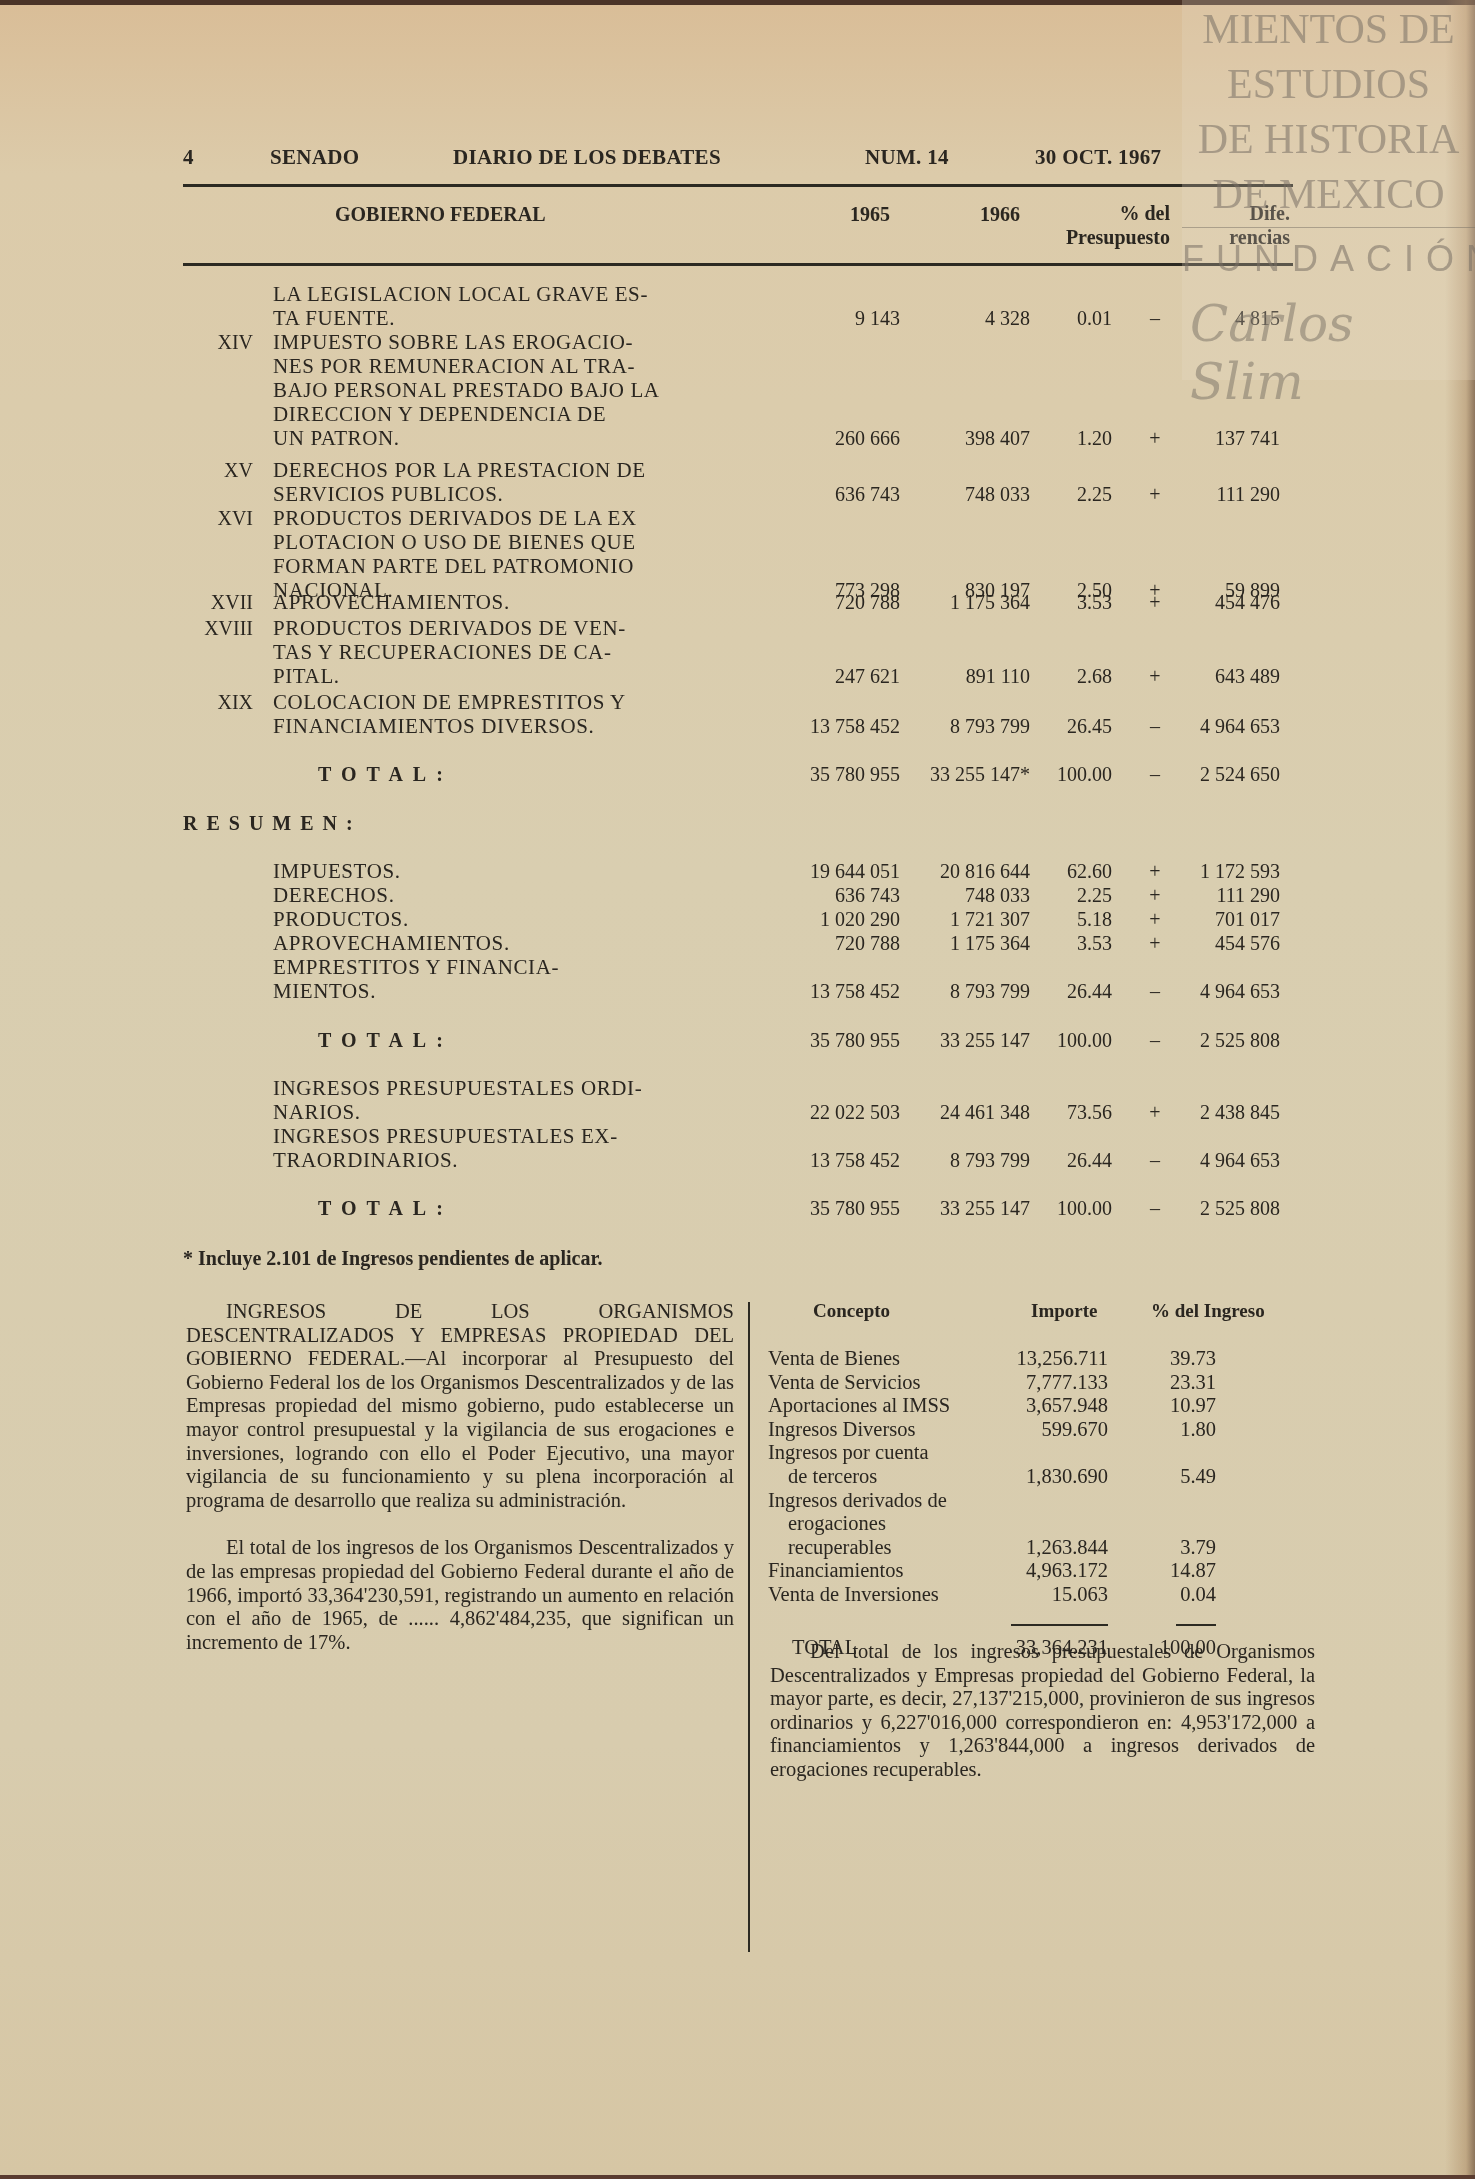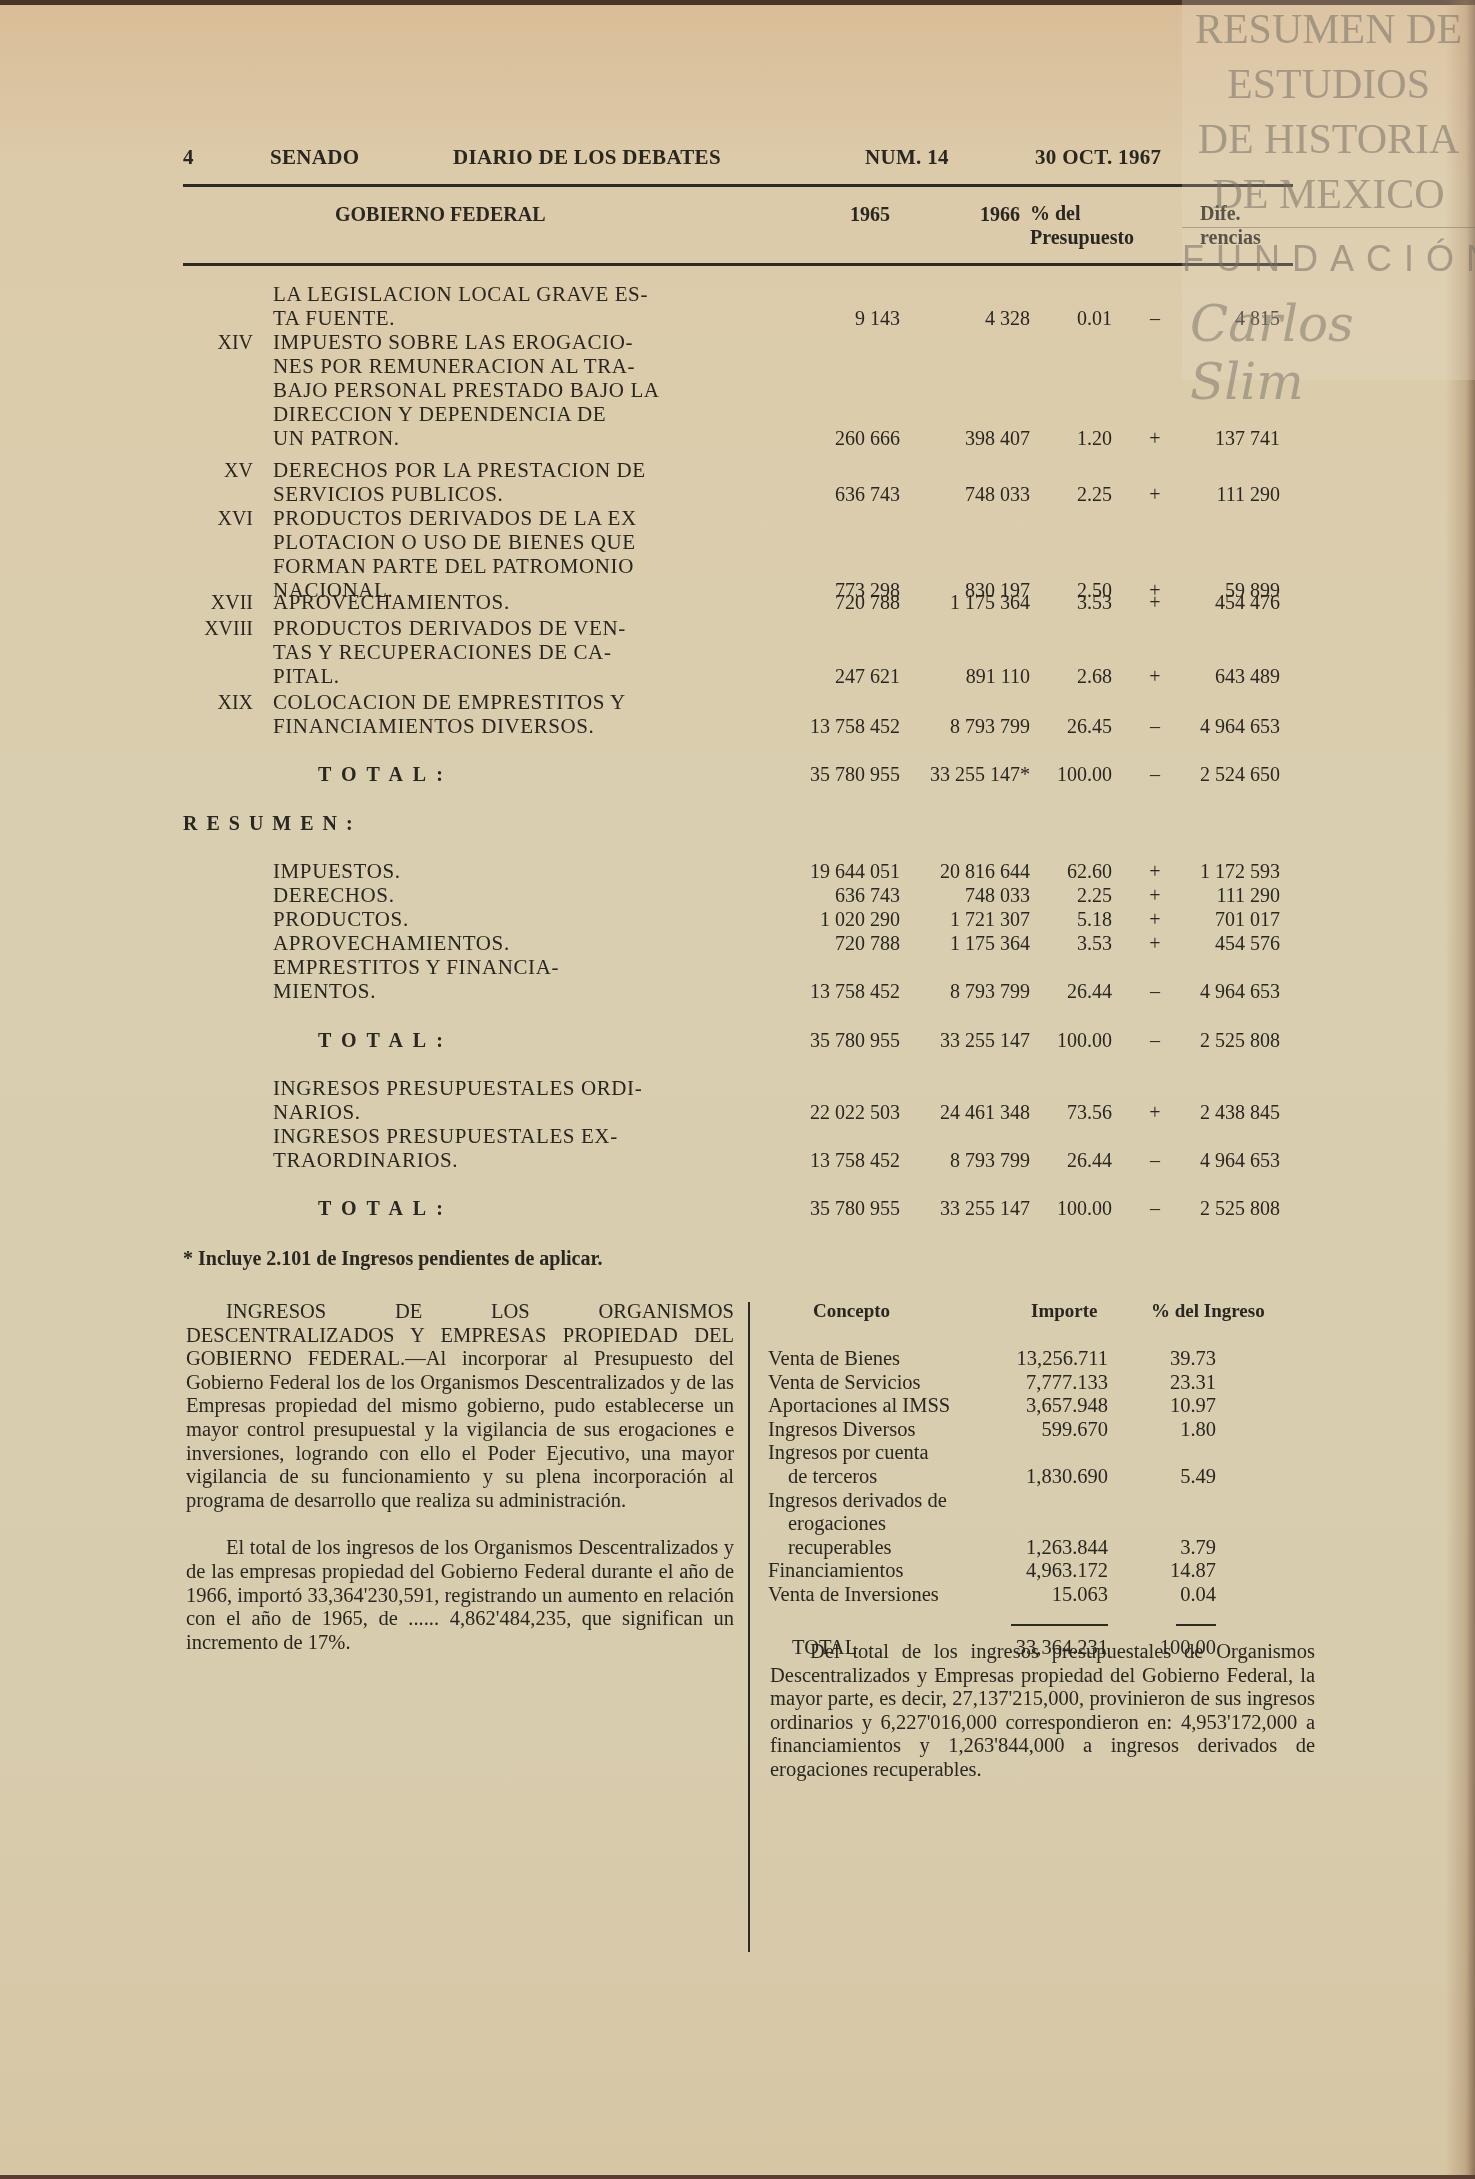--- a/index.html
+++ b/index.html
@@ -15,21 +15,21 @@
     background: linear-gradient(90deg, rgba(0,0,0,0) 0%, rgba(150,110,70,0.35) 70%, rgba(90,60,40,0.6) 100%); }
 
   
   .runhead { position: absolute; top: 145px; left: 183px; width: 1000px; height: 26px;
     font-family: "Liberation Serif", serif; font-weight: bold; font-size: 21px; letter-spacing: 0.3px; }
   .runhead span { position: absolute; top: 0; white-space: nowrap; }
   .rule { position: absolute; height: 3px; background: #2c2a22; }
 
   
   .thead { position: absolute; font-weight: bold; font-size: 20px; white-space: nowrap; }
-  .thead.two { text-align: left; line-height: 24px; }
+  .thead.two { text-align: right; line-height: 24px; }
 
   
   .row { position: absolute; left: 0; width: 1475px; height: 24px; }
   .cell { position: absolute; top: 0; white-space: nowrap; font-size: 20px; line-height: 24px; }
   .cell.txt { font-size: 21px; letter-spacing: 0.6px; }
   .cell.roman { text-align: right; width: 80px; left: 173px; }
   .num { text-align: right; }
   .c65 { left: 760px; width: 140px; }
   .c66 { left: 900px; width: 130px; }
   .cpct { left: 1040px; width: 72px; }
@@ -387,19 +387,19 @@
     <span class="oi">33,364.231</span>
     <span class="op">100.00</span>
   </div>
 </div>
 
 <div class="col col-right">
   <p class="indent">Del total de los ingresos presupuestales de Organismos Descentralizados y Empresas propiedad del Gobierno Federal, la mayor parte, es decir, 27,137'215,000, provinieron de sus ingresos ordinarios y 6,227'016,000 correspondieron en: 4,953'172,000 a financiamientos y 1,263'844,000 a ingresos derivados de erogaciones recuperables.</p>
 </div>
 
 <div class="wm"></div>
-<div class="wm-line" style="top:5px;">RESUMEN DE</div>
+<div class="wm-line" style="top:5px;">MIENTOS DE</div>
 <div class="wm-line" style="top:60px;">ESTUDIOS</div>
 <div class="wm-line" style="top:115px;">DE HISTORIA</div>
 <div class="wm-line" style="top:170px;">DE MEXICO</div>
 <div class="wm-hr"></div>
 <div class="wm-line wm-fund" style="top:238px;">FUNDACIÓN</div>
 <div class="wm-sig">Carlos Slim</div>
 
 </body></html>

